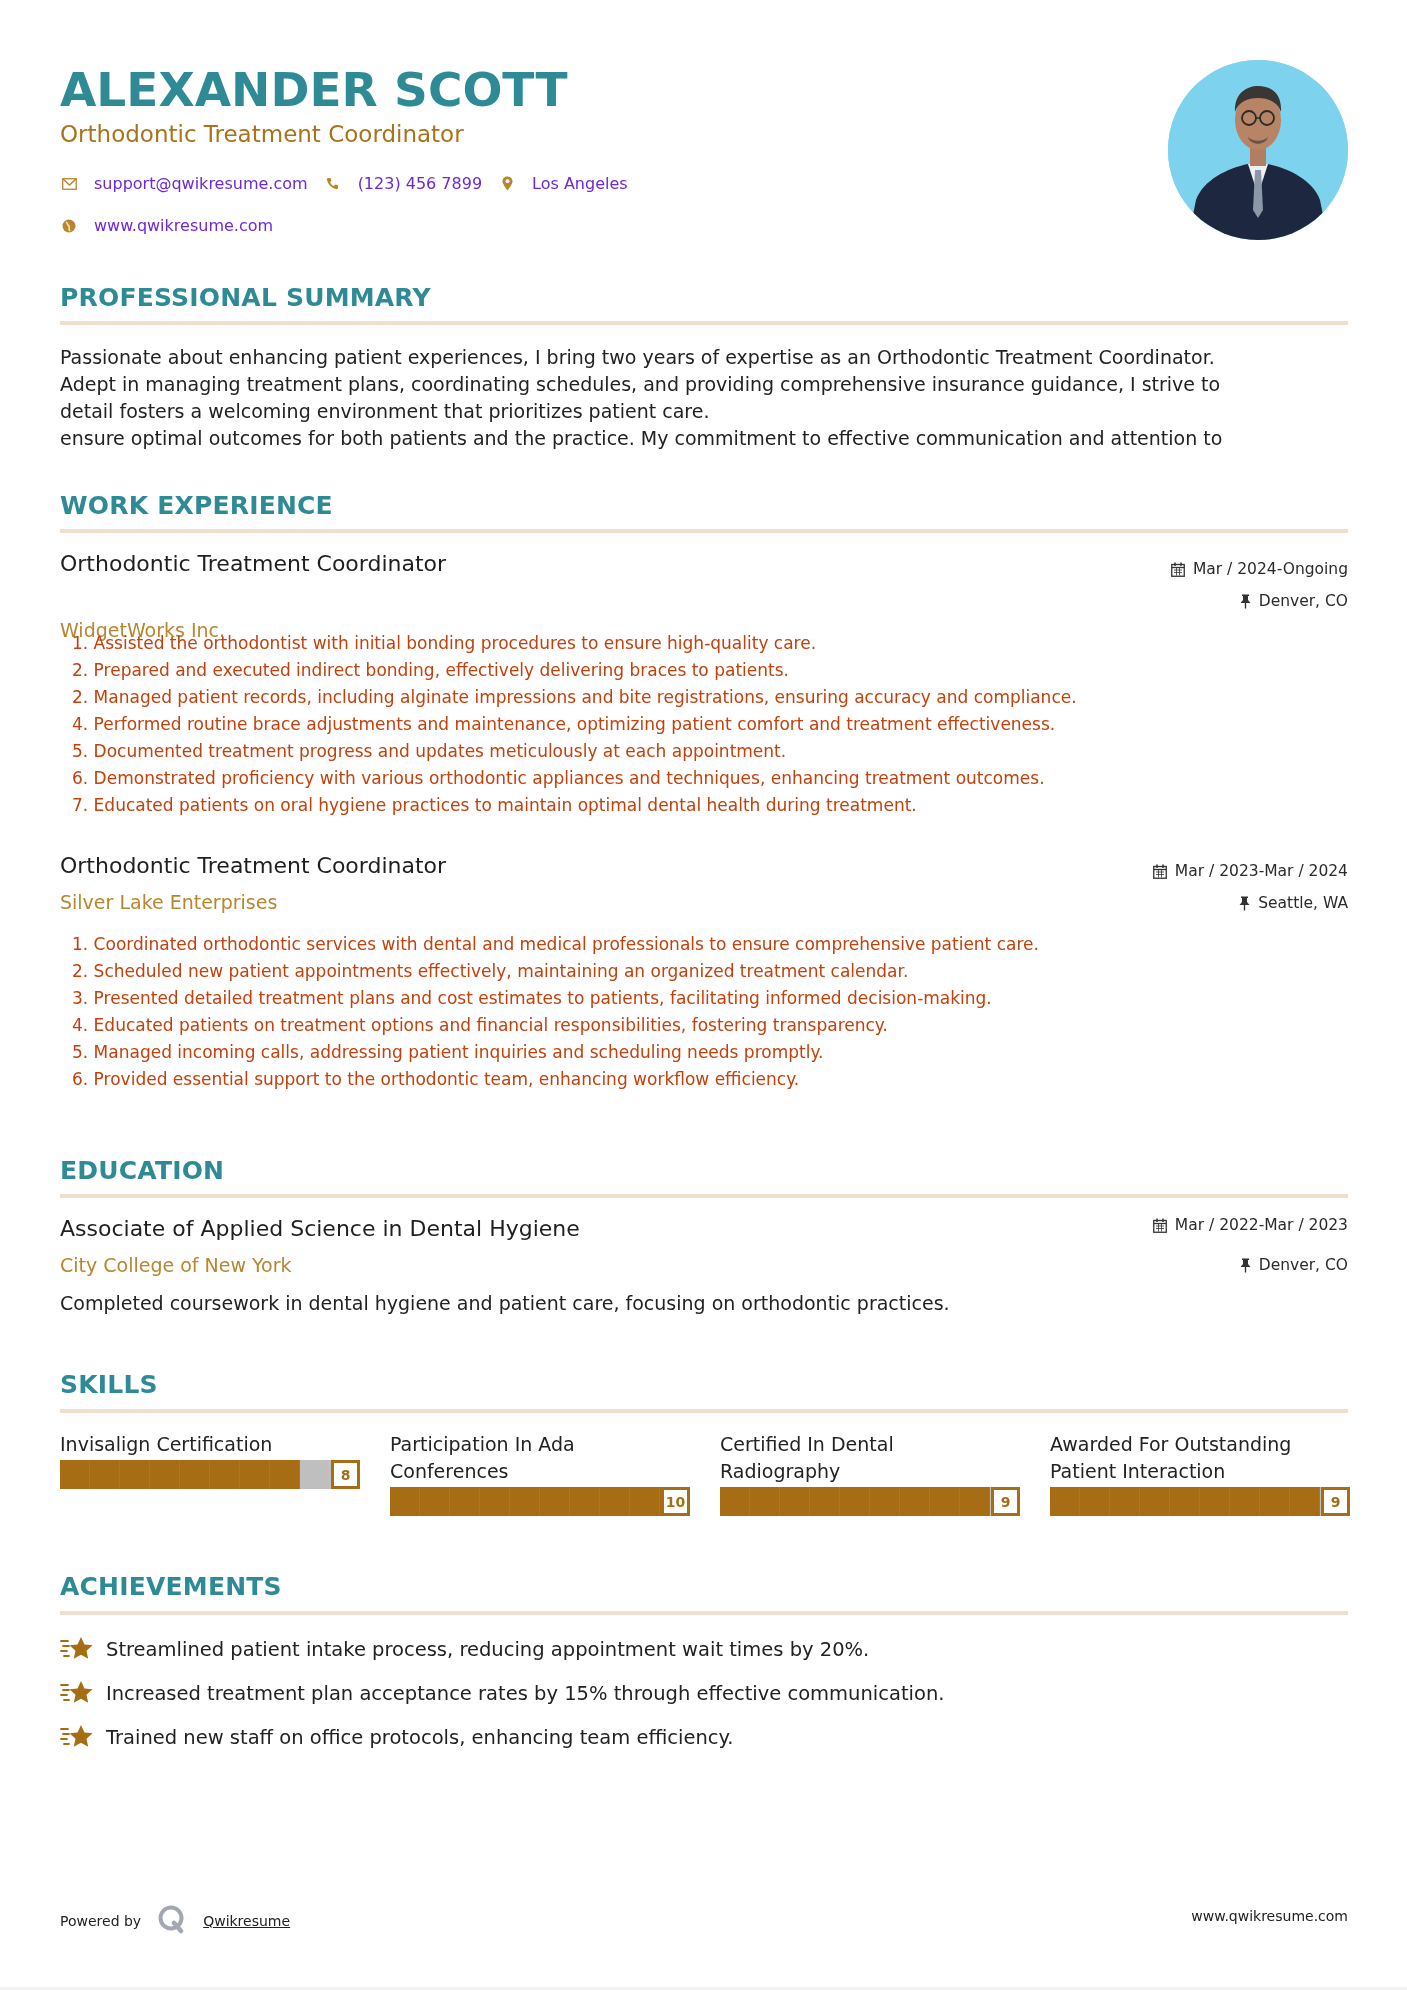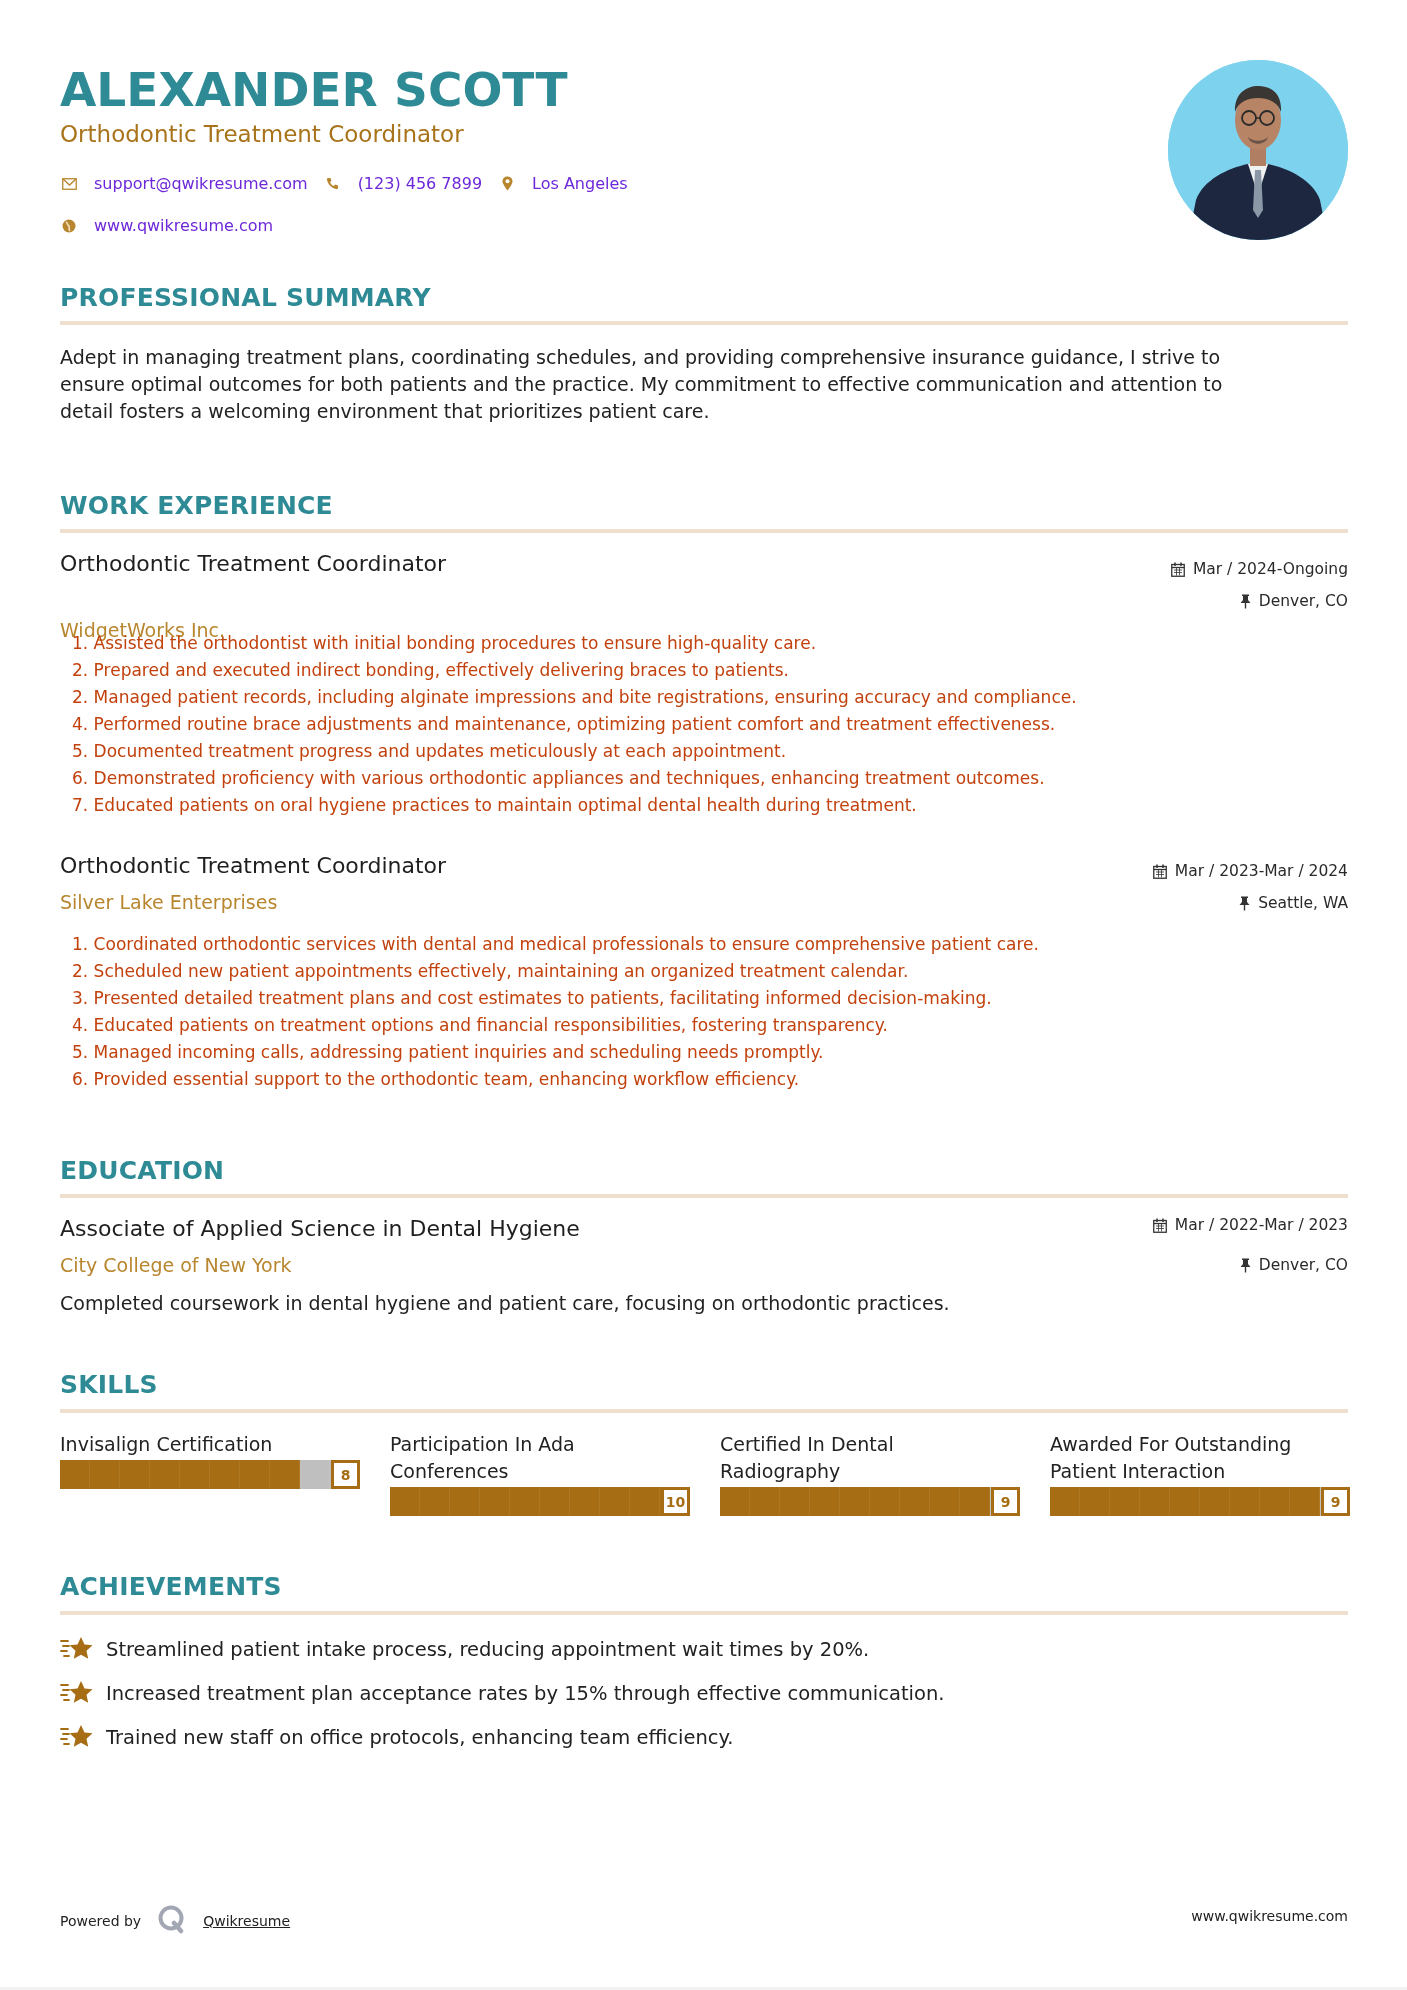--- a/index.html
+++ b/index.html
@@ -89,23 +89,24 @@
     <circle cx="81" cy="58" r="7" fill="none" stroke="#2a2a2a" stroke-width="1.8"></circle>
     <circle cx="99" cy="58" r="7" fill="none" stroke="#2a2a2a" stroke-width="1.8"></circle>
     <line x1="88" y1="58" x2="92" y2="58" stroke="#2a2a2a" stroke-width="1.6"></line>
     <path d="M80 77 C85 82 95 82 100 77 C98 86 82 86 80 77 Z" fill="#6b5347"></path>
   </svg>
 </div>
 
 <div class="abs sec-title" style="top:283px;">PROFESSIONAL SUMMARY</div>
 <div class="abs rule" style="top:321px;"></div>
 <div class="abs para" style="top:344px;">
+  <div>Passionate about enhancing patient experiences, I bring two years of expertise as an Orthodontic Treatment Coordinator.</div>
   <div>Adept in managing treatment plans, coordinating schedules, and providing comprehensive insurance guidance, I strive to</div>
+  <div>detail fosters a welcoming environment that prioritizes patient care.</div>
   <div>ensure optimal outcomes for both patients and the practice. My commitment to effective communication and attention to</div>
-  <div>detail fosters a welcoming environment that prioritizes patient care.</div>
 </div>
 
 <div class="abs sec-title" style="top:491px;">WORK EXPERIENCE</div>
 <div class="abs rule" style="top:529px;"></div>
 
 <div class="abs job-title" style="top:551px;">Orthodontic Treatment Coordinator</div>
 <div class="abs company" style="top:619px;">WidgetWorks Inc.</div>
 <div class="abs meta" style="top:560px;">
   <span class="mi">
     <svg width="14" height="15" viewBox="0 0 14 15">

